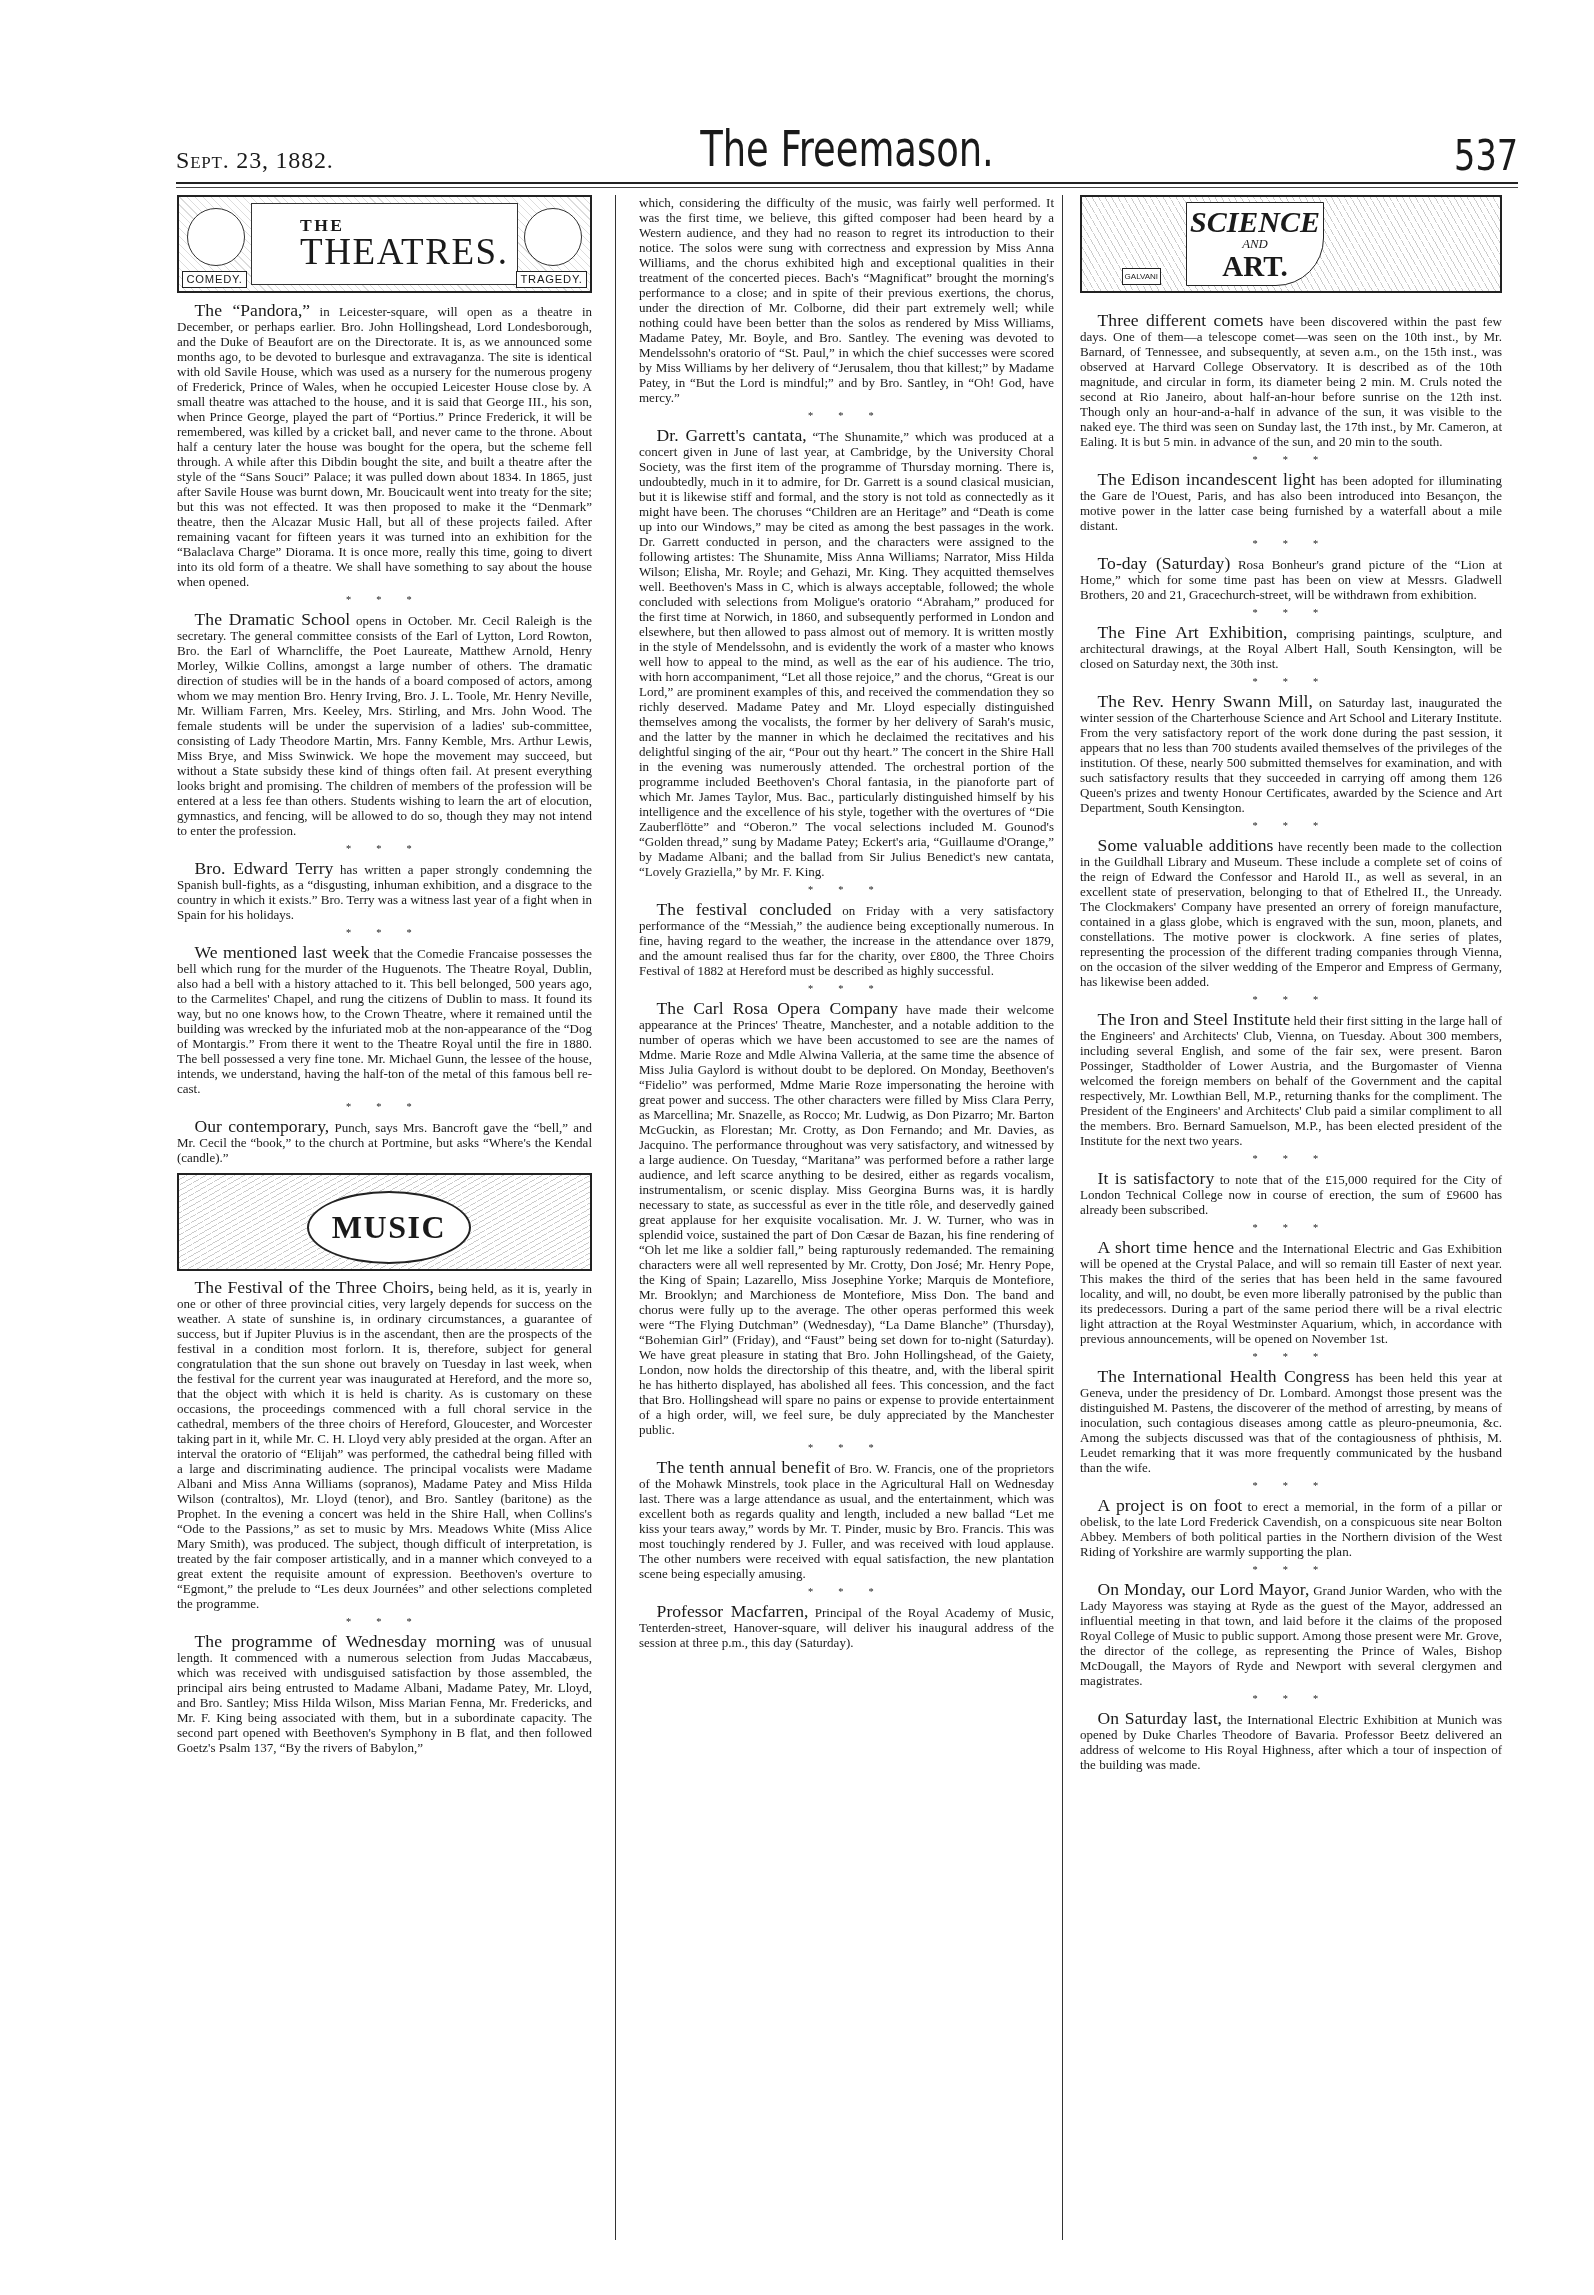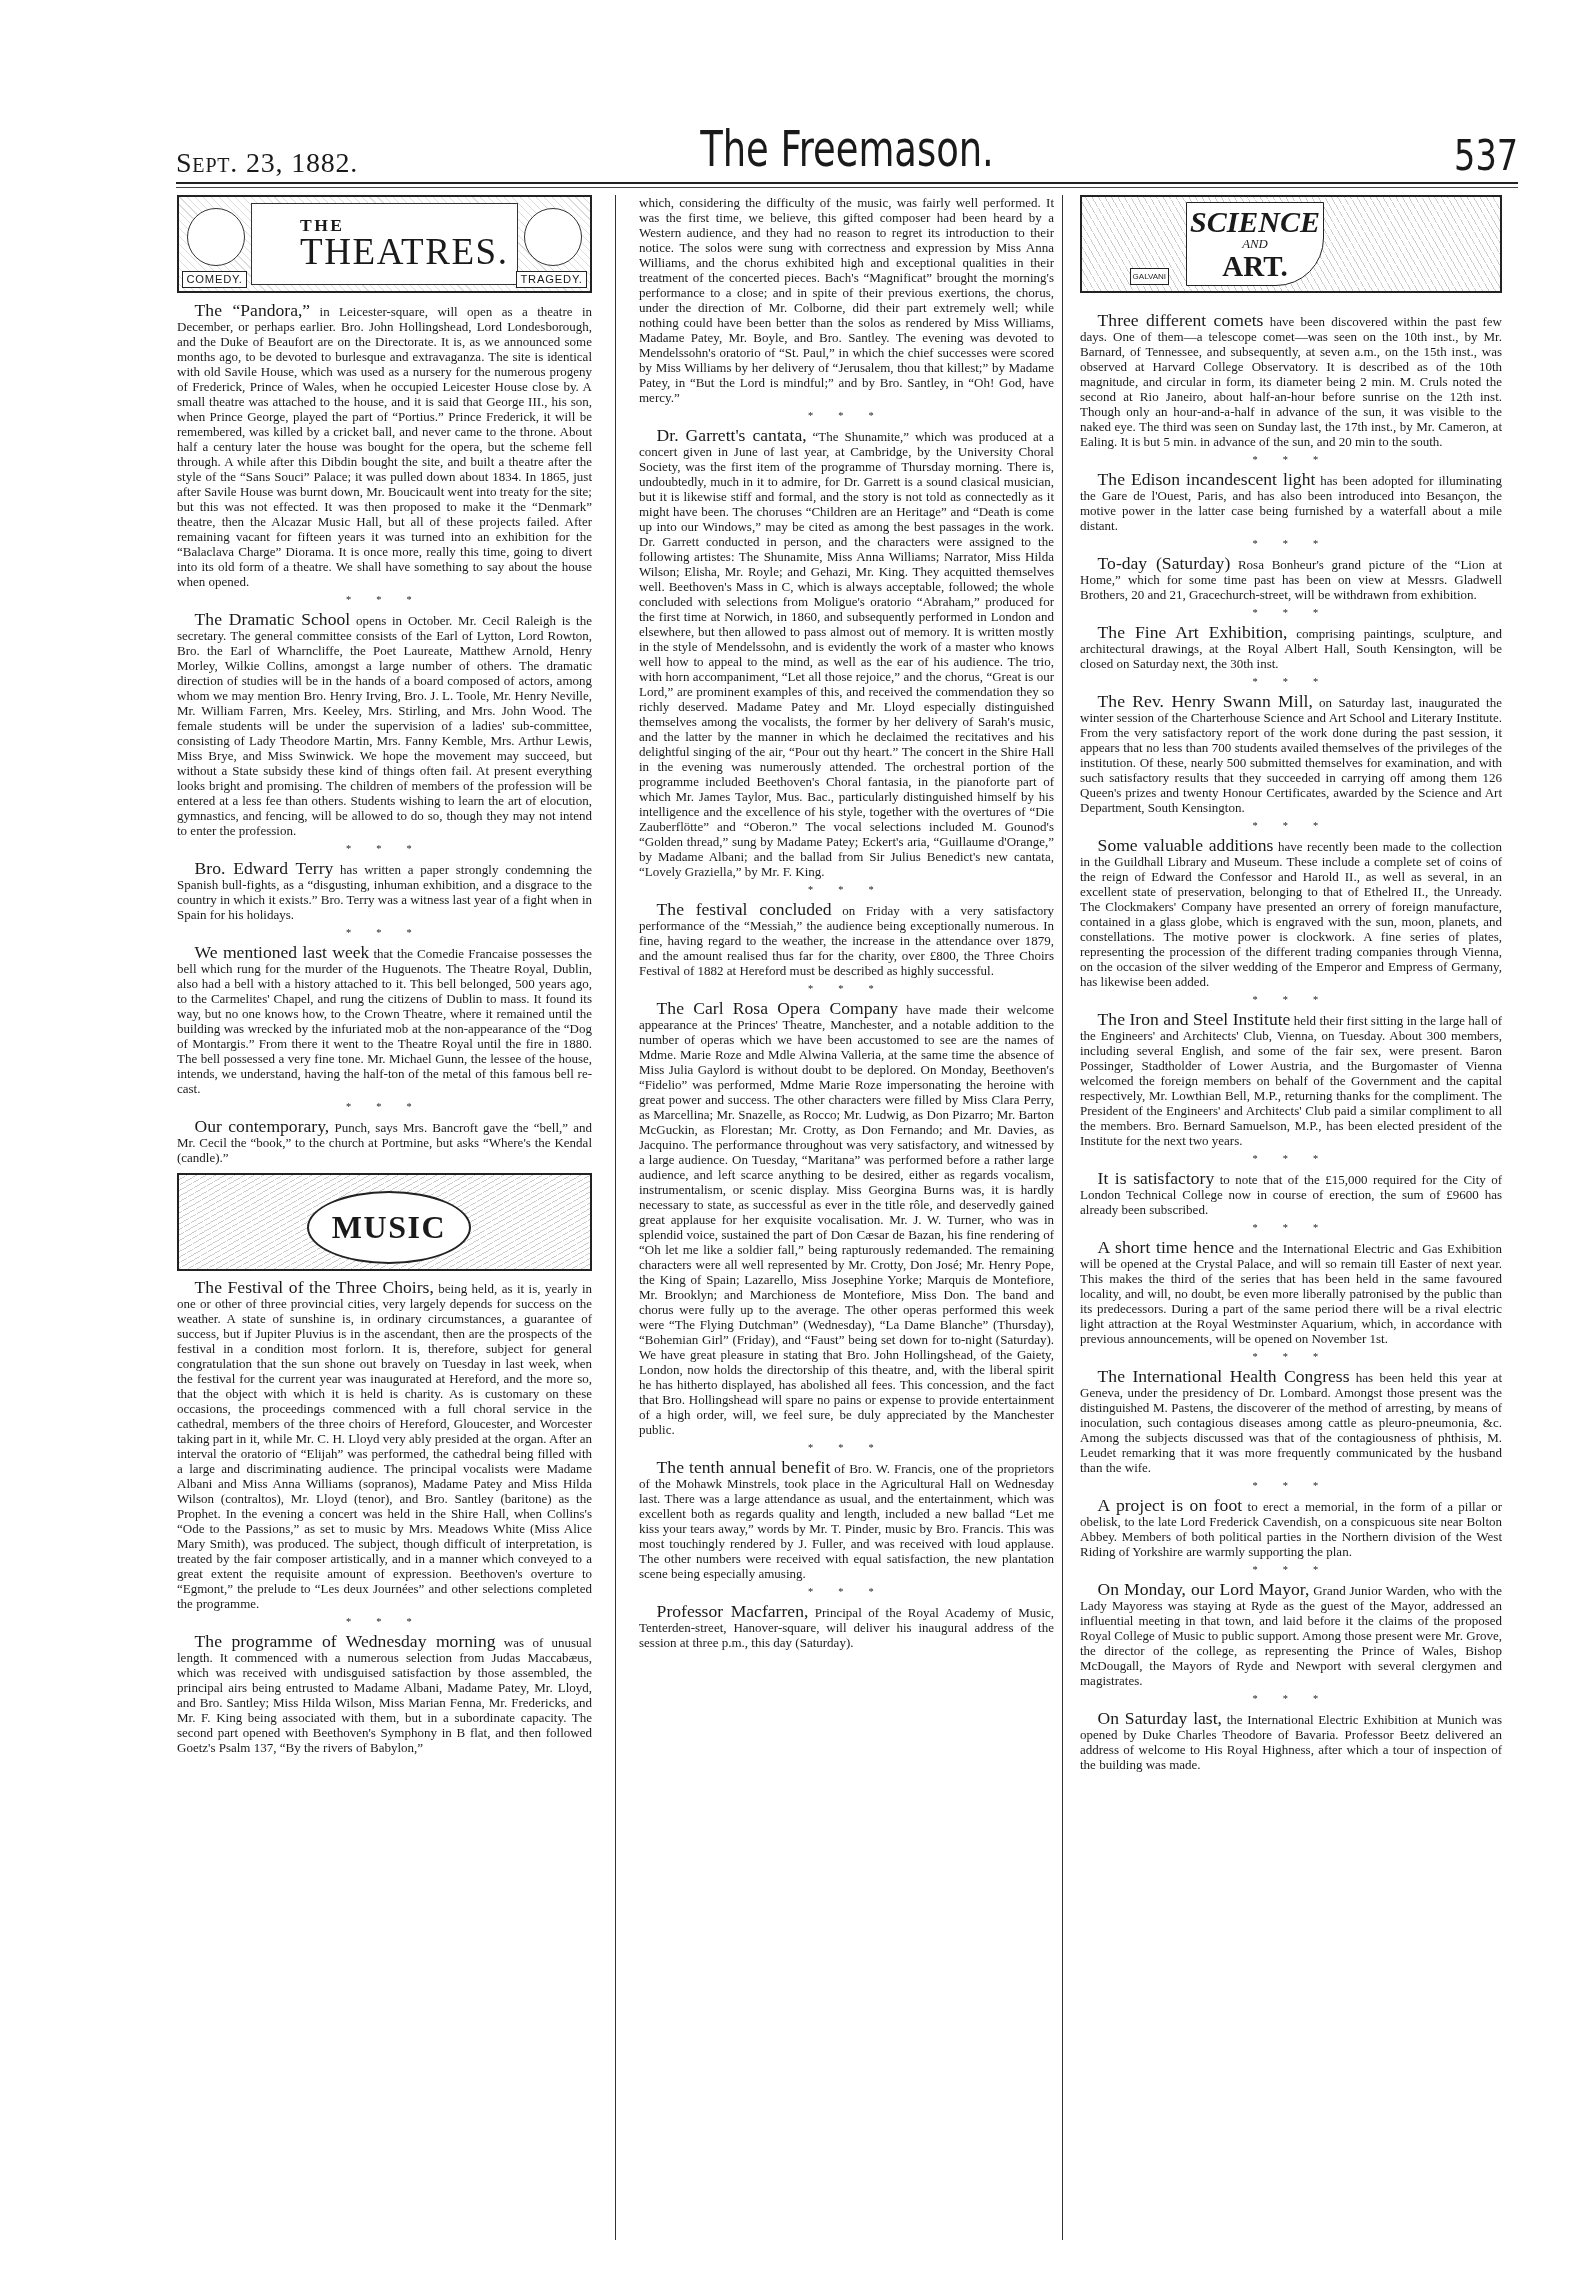--- a/index.html
+++ b/index.html
@@ -1,19 +1,19 @@
 <!DOCTYPE html>
 <html style="font-size:12.8px"><head>
 <meta charset="utf-8">
 <style>
   html,body{margin:0;padding:0;background:#fff;}
   body{width:1594px;height:2295px;position:relative;overflow:hidden;
        font-family:"Liberation Serif","DejaVu Serif",serif;color:#1a1a1a;}
   .masthead{position:absolute;left:176px;top:120px;width:1342px;height:64px;}
-  .mh-date{position:absolute;left:0;top:27px;font-size:28px;letter-spacing:0.8px;font-variant:small-caps;}
+  .mh-date{position:absolute;left:0;top:27px;font-size:24px;letter-spacing:0.8px;font-variant:small-caps;}
   .mh-title{position:absolute;left:0;right:0;top:0;text-align:center;font-size:50px;
             font-family:"DejaVu Sans Condensed","DejaVu Sans",sans-serif;font-weight:300;transform:scaleX(.82);}
   .mh-page{position:absolute;right:0;top:11.2px;font-size:42px;
            font-family:"DejaVu Sans","Liberation Sans",sans-serif;transform:scaleX(.8);transform-origin:right;}
   .rule{position:absolute;left:176px;top:182px;width:1342px;height:0;border-top:2.4px solid #222;}
   .rule2{position:absolute;left:176px;top:187px;width:1342px;height:0;border-top:0.8px solid #444;}
   .col{position:absolute;top:195px;width:415px;font-size:13px;line-height:15px;text-align:justify;}
   .c1{left:177px;} .c2{left:639px;} .c3{left:1080px;width:422px;}
   .vline{position:absolute;top:195px;height:2045px;border-left:1.6px solid #333;}
   .v1{left:615px;} .v2{left:1062px;}
@@ -35,21 +35,21 @@
           background:repeating-linear-gradient(-30deg,#fff 0 4px,#ccc 4px 4.8px);}
   .music-oval{position:absolute;left:128px;width:160px;top:16px;height:69px;border:2.4px solid #222;border-radius:50%;
           background:#fff;display:flex;align-items:center;justify-content:center;font-size:32px;font-weight:bold;letter-spacing:1.6px;}
   .sci-banner{height:94px;border:2.4px double #222;position:relative;margin-bottom:20px;
           background:repeating-linear-gradient(60deg,#fff 0 4.8px,#ccc 4.8px 5.6px);}
   .sci-card{position:absolute;left:104px;width:136px;top:4.8px;bottom:4.8px;background:#fff;border:1.6px solid #222;
           border-radius:0 0 48px 0;display:flex;flex-direction:column;align-items:center;justify-content:center;}
   .sci-card .s1{font-size:30px;font-weight:bold;line-height:30px;font-style:italic;}
   .sci-card .s2{font-size:12.8px;font-style:italic;}
   .sci-card .s3{font-size:29px;font-weight:bold;line-height:29px;}
-  .galvani{position:absolute;left:48px;bottom:6.4px;font-size:8px;font-family:"Liberation Sans",sans-serif;border:0.8px solid #222;background:#fff;padding:0 1.6px;}
+  .galvani{position:absolute;left:40px;bottom:6.4px;font-size:8px;font-family:"Liberation Sans",sans-serif;border:0.8px solid #222;background:#fff;padding:0 1.6px;}
 </style>
 </head>
 <body>
 
 <div class="masthead">
   <div class="mh-date">Sept. 23, 1882.</div>
   <div class="mh-title">The Freemason.</div>
   <div class="mh-page">537</div>
 </div>
 <div class="rule"></div>

